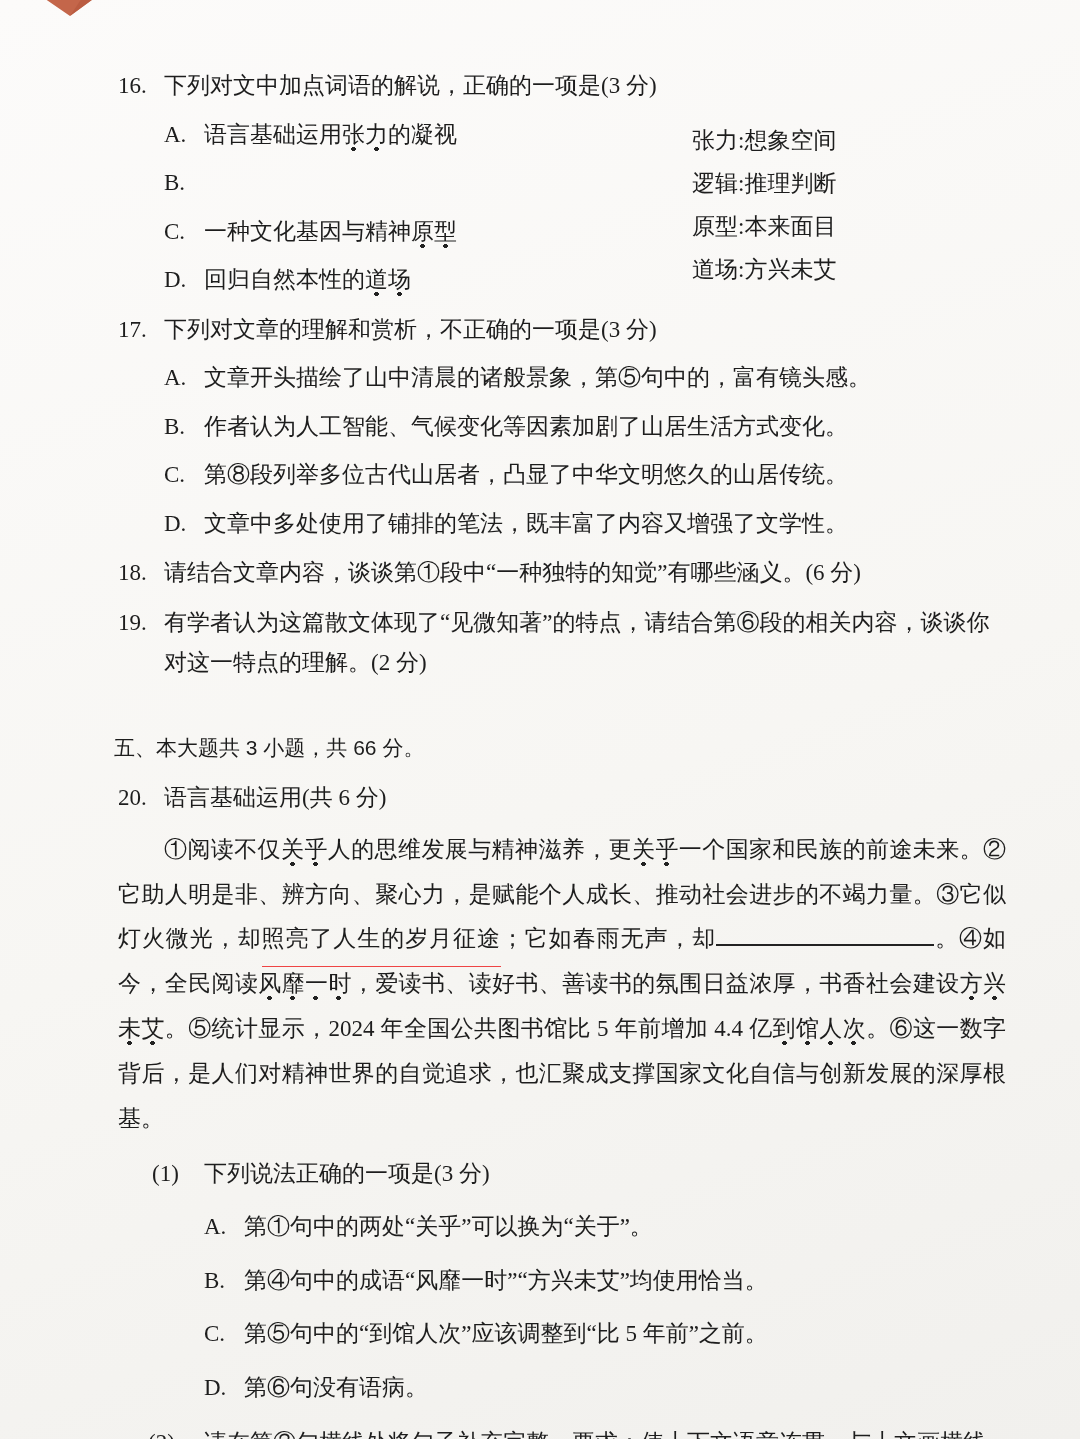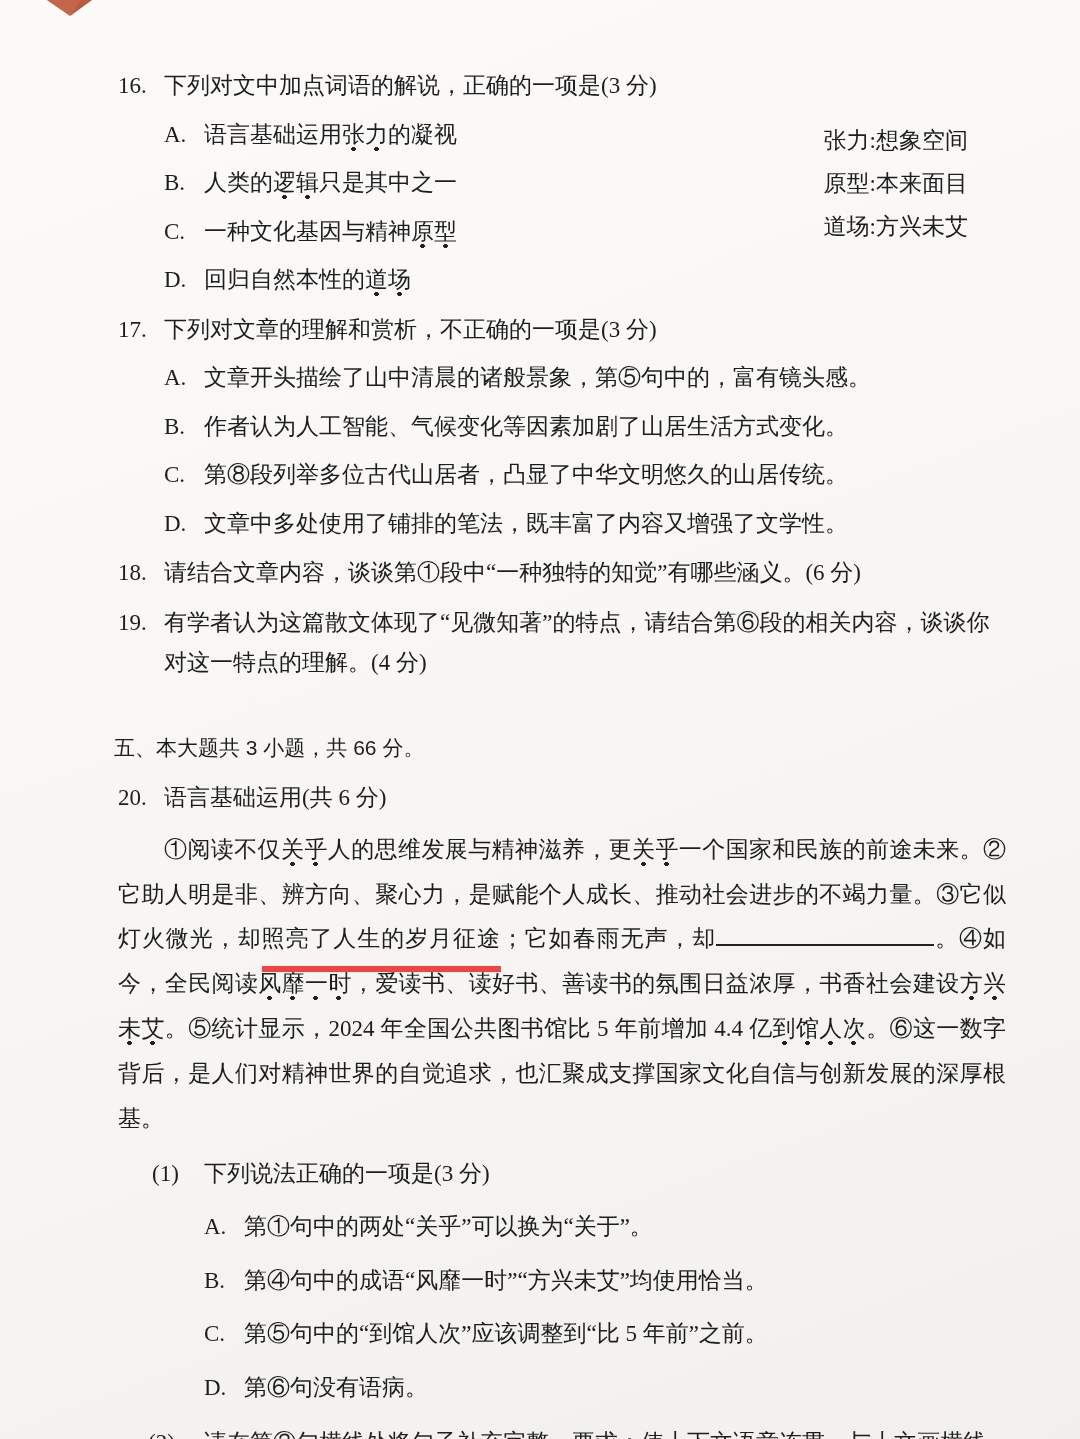--- a/index.html
+++ b/index.html
@@ -15,38 +15,38 @@
   .content {
     position:absolute; left:118px; top:66px; width:888px;
     font-size:23px; line-height:1.72;
   }
   .row { display:flex; align-items:flex-start; }
   .q-num { flex:none; width:46px; }
   .opt-row { display:flex; margin-top:9px; }
   .opt-label { flex:none; width:40px; }
   .q16-cols { display:flex; }
   .q16-options { width:500px; }
-  .q16-gloss { width:260px; margin-left:44px; margin-top:16px; line-height:1.66;text-align:right; }
+  .q16-gloss { width:260px; margin-left:28px; margin-top:16px; line-height:1.66; }
   .q16-gloss div { margin-bottom:5px; }
   .q17 { margin-top:10px; }
   .q18, .q19 { margin-top:10px; }
   .section-heading { margin-top:48px; font-weight:400; font-family:"Liberation Sans","DejaVu Sans",sans-serif; font-size:21px; margin-left:-4px; }
   .q20 { margin-top:12px; }
   .passage {
     margin:10px 0 0 0; text-indent:2em; text-align:justify;
     line-height:1.95; width:888px;
   }
   .dots {
     background-image: radial-gradient(circle, #222 2.1px, rgba(0,0,0,0) 2.4px);
     background-size: 1em 6px;
     background-repeat: repeat-x;
     background-position: 0 100%;
     padding-bottom: 5px;
   }
-  .ul { border-bottom:6px solid #ef4444; padding-bottom:15px; }
+  .ul { border-bottom:1px solid #ef4444; padding-bottom:15px; }
   .blank {
     display:inline-block; width:218px; height:1em;
     border-bottom:2px solid #222; vertical-align:baseline;
   }
   .sub { margin-top:12px; margin-left:34px; }
   .sub .q-num { width:52px; }
   .sub-options { margin-left:52px; }
   .sub-options .opt-row { margin-top:14px; }
   .sub2 { margin-top:16px; margin-left:30px; }
   .sub2 .q-num { width:56px; }
@@ -69,33 +69,33 @@
         <span>下列对文中加点词语的解说，正确的一项是(3 分)</span>
       </div>
       <div class="q16-cols">
         <div class="q16-options" style="margin-left:46px;">
           <div class="opt-row">
             <span class="opt-label">A.</span>
             <span><span>语言基础运用</span><span class="dots">张力</span><span>的凝视</span></span>
           </div>
           <div class="opt-row">
             <span class="opt-label">B.</span>
-            <span><span>人类的</span><span class="dots">逻辑</span><span>只是其中之一</span></span>
           </div>
           <div class="opt-row">
             <span class="opt-label">C.</span>
             <span><span>一种文化基因与精神</span><span class="dots">原型</span><span></span></span>
           </div>
           <div class="opt-row">
             <span class="opt-label">D.</span>
             <span><span>回归自然本性的</span><span class="dots">道场</span><span></span></span>
           </div>
         </div>
         <div class="q16-gloss">
           <div>张力:想象空间</div>
+          <div>逻辑:推理判断</div>
           <div>原型:本来面目</div>
           <div>道场:方兴未艾</div>
         </div>
       </div>
     </div>
 
     <div class="q q17">
       <div class="row">
         <span class="q-num">17.</span>
         <span>下列对文章的理解和赏析，不正确的一项是(3 分)</span>
@@ -120,21 +120,21 @@
       </div>
     </div>
 
     <div class="row q18">
       <span class="q-num">18.</span>
       <span>请结合文章内容，谈谈第①段中“一种独特的知觉”有哪些涵义。(6 分)</span>
     </div>
 
     <div class="row q19">
       <span class="q-num">19.</span>
-      <span>有学者认为这篇散文体现了“见微知著”的特点，请结合第⑥段的相关内容，谈谈你对这一特点的理解。(4 分)</span>
+      <span>有学者认为这篇散文体现了“见微知著”的特点，请结合第⑥段的相关内容，谈谈你对这一特点的理解。(2 分)</span>
     </div>
 
     <div class="section-heading">五、本大题共 3 小题，共 66 分。</div>
 
     <div class="q20">
       <div class="row">
         <span class="q-num">20.</span>
         <span>语言基础运用(共 6 分)</span>
       </div>
 

